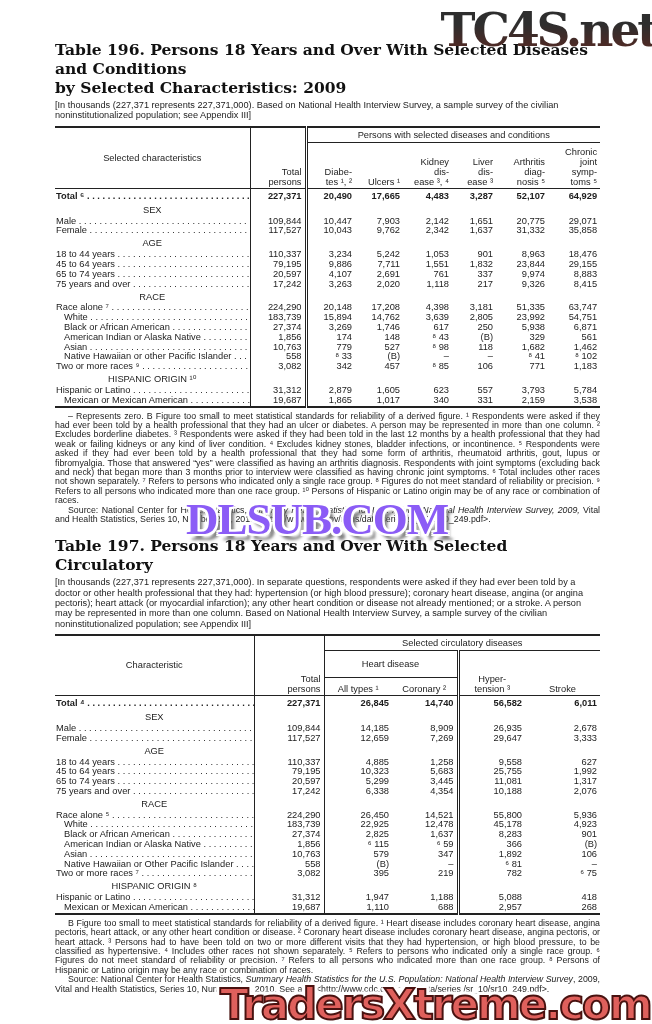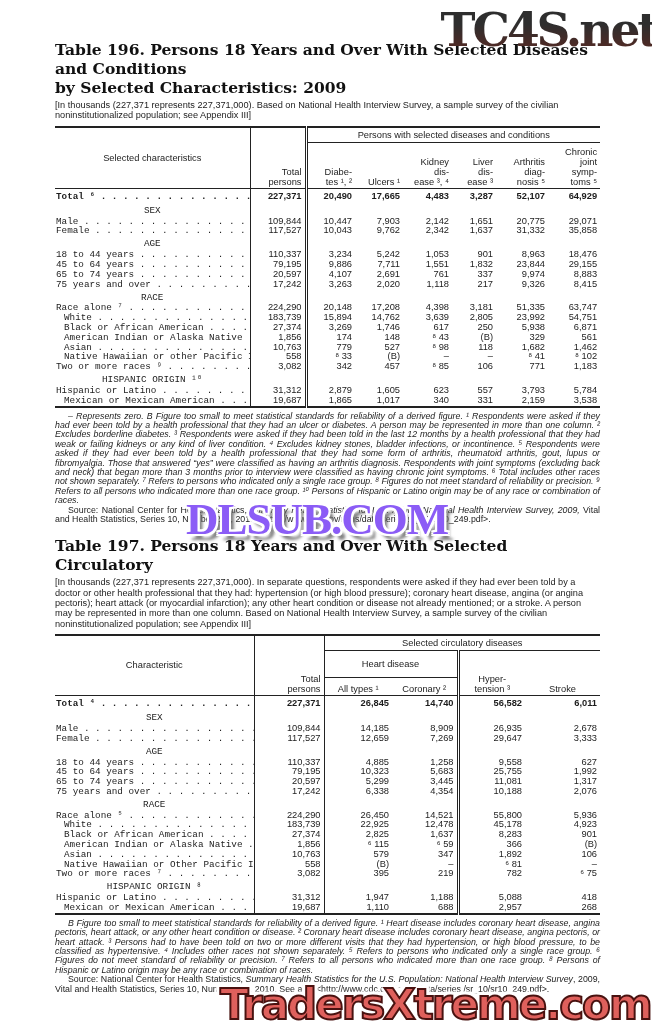--- a/index.html
+++ b/index.html
@@ -39,29 +39,29 @@
   #t197 thead tr.heads th{height:16px;}
 
   .vr1{border-left:1px solid #222;}
   .vr2{border-left:3px double #222;}
 
   tbody tr:first-child td{border-top:1.5px solid #222;}
   tbody td{height:9.8px;line-height:9.8px;vertical-align:bottom;}
   tbody td.c{text-align:right;padding-right:3px;white-space:nowrap;}
   tr.totalrow td{font-weight:bold;height:13px;padding-bottom:1px;}
   tr.sec td{height:13px;}
-  td.stub{overflow:hidden;white-space:nowrap;font-family:Liberation Mono, monospace;}
+  td.stub{overflow:hidden;white-space:nowrap;}
   td.stub .lbl{padding-left:1px;}
   td.stub.ind .lbl{padding-left:9px;}
   td.stub .dots{color:#222;}
   td.stub .dots::after{content:" . . . . . . . . . . . . . . . . . . . . . . . . . . . . . . . . . . . . . . . . . . . . . . . . . . . . . .";}
   td.sec-label{text-align:center;vertical-align:bottom;padding-bottom:1px;}
 
   
-  .fn{font-size:8.8px;line-height:9.4px;text-align:justify;text-indent:13px;margin:4px 0 0 0;font-style:italic;}
+  .fn{font-size:8.8px;line-height:9.4px;text-align:justify;text-indent:13px;margin:4px 0 0 0;}
   .src{font-size:8.8px;line-height:9.4px;text-align:justify;text-indent:13px;margin:0;}
   .src .ital{font-style:italic;}
 
   
   .footer-row{display:flex;justify-content:flex-end;align-items:baseline;margin-top:8px;
     font-family:"DejaVu Sans","Liberation Sans",sans-serif;font-size:13px;color:#1a1a1a;}
   .footer-row .pageno{margin-left:12px;}
 
   
   .wm-top{

